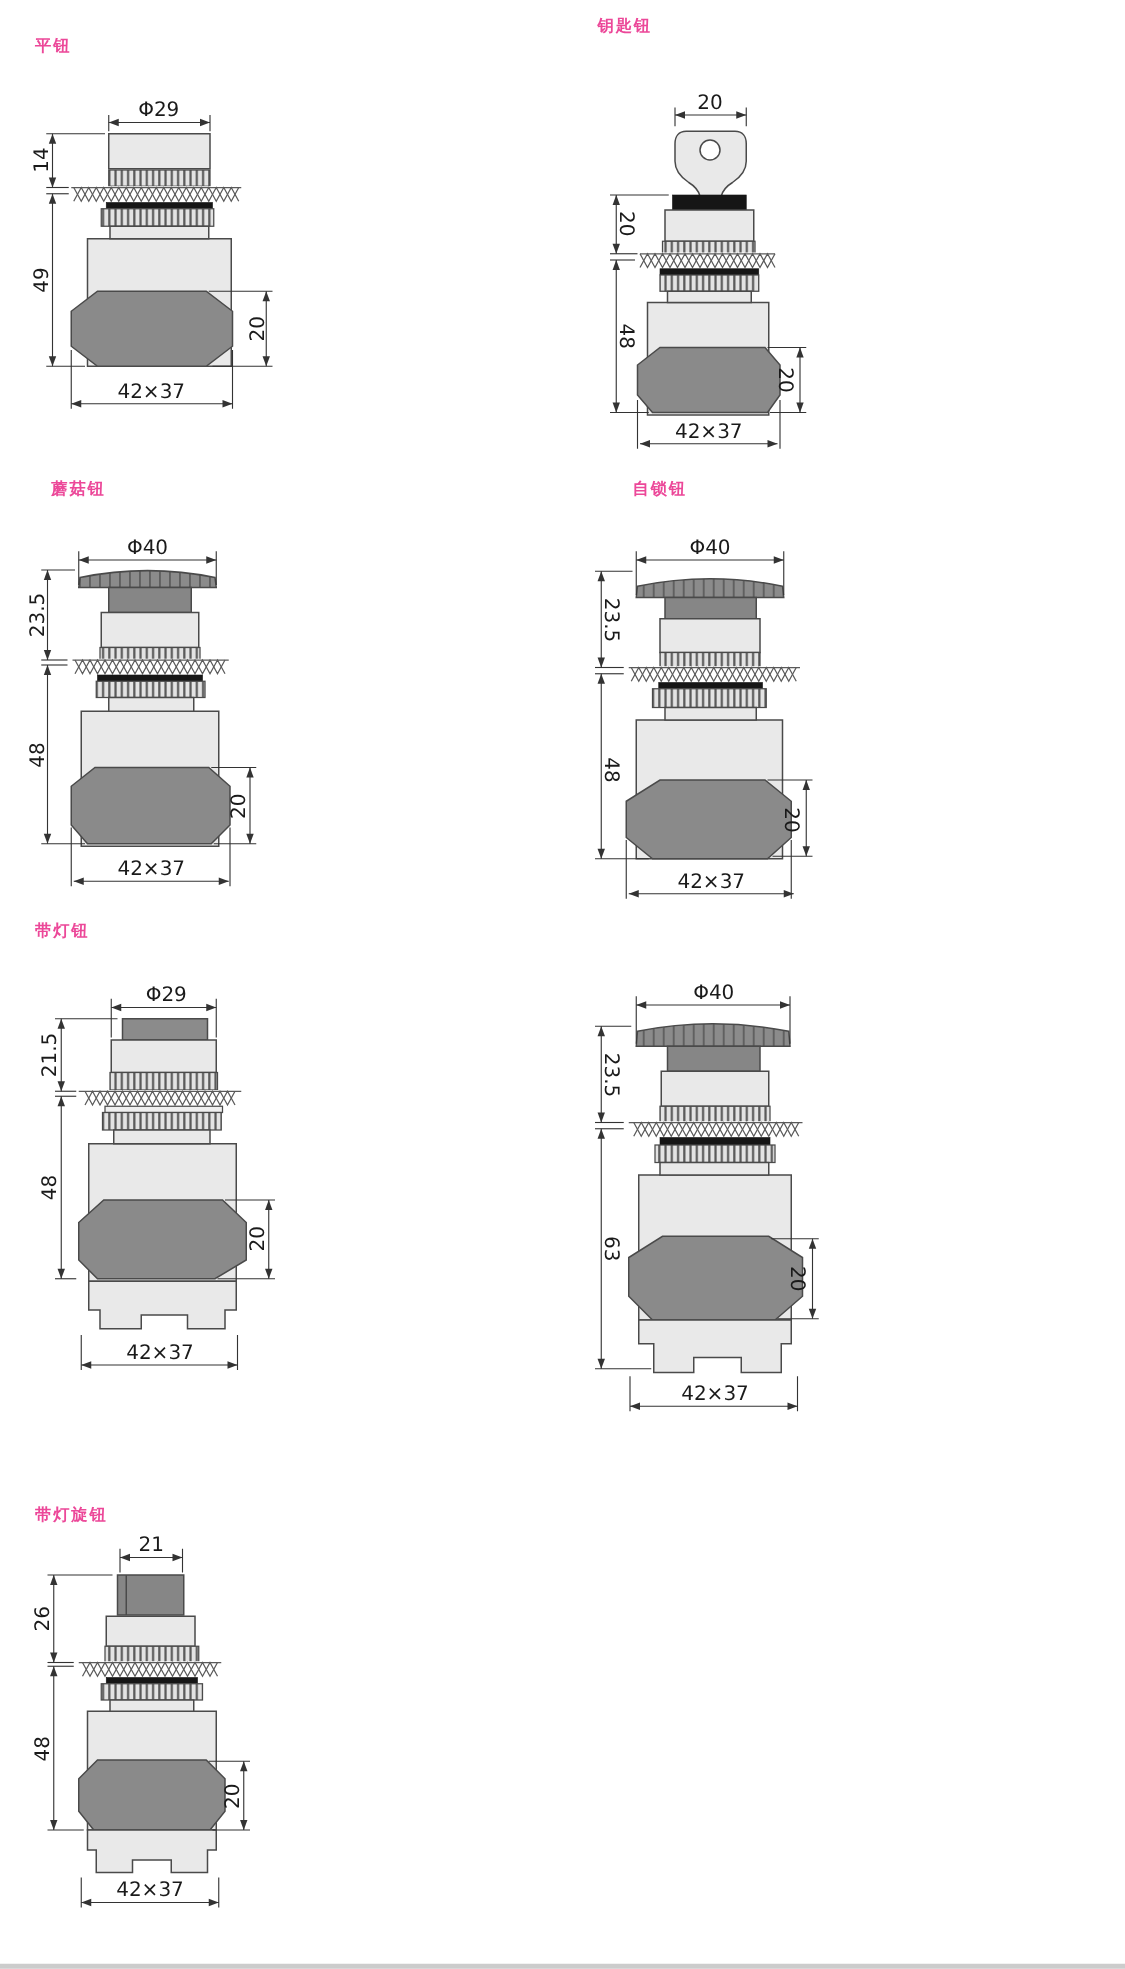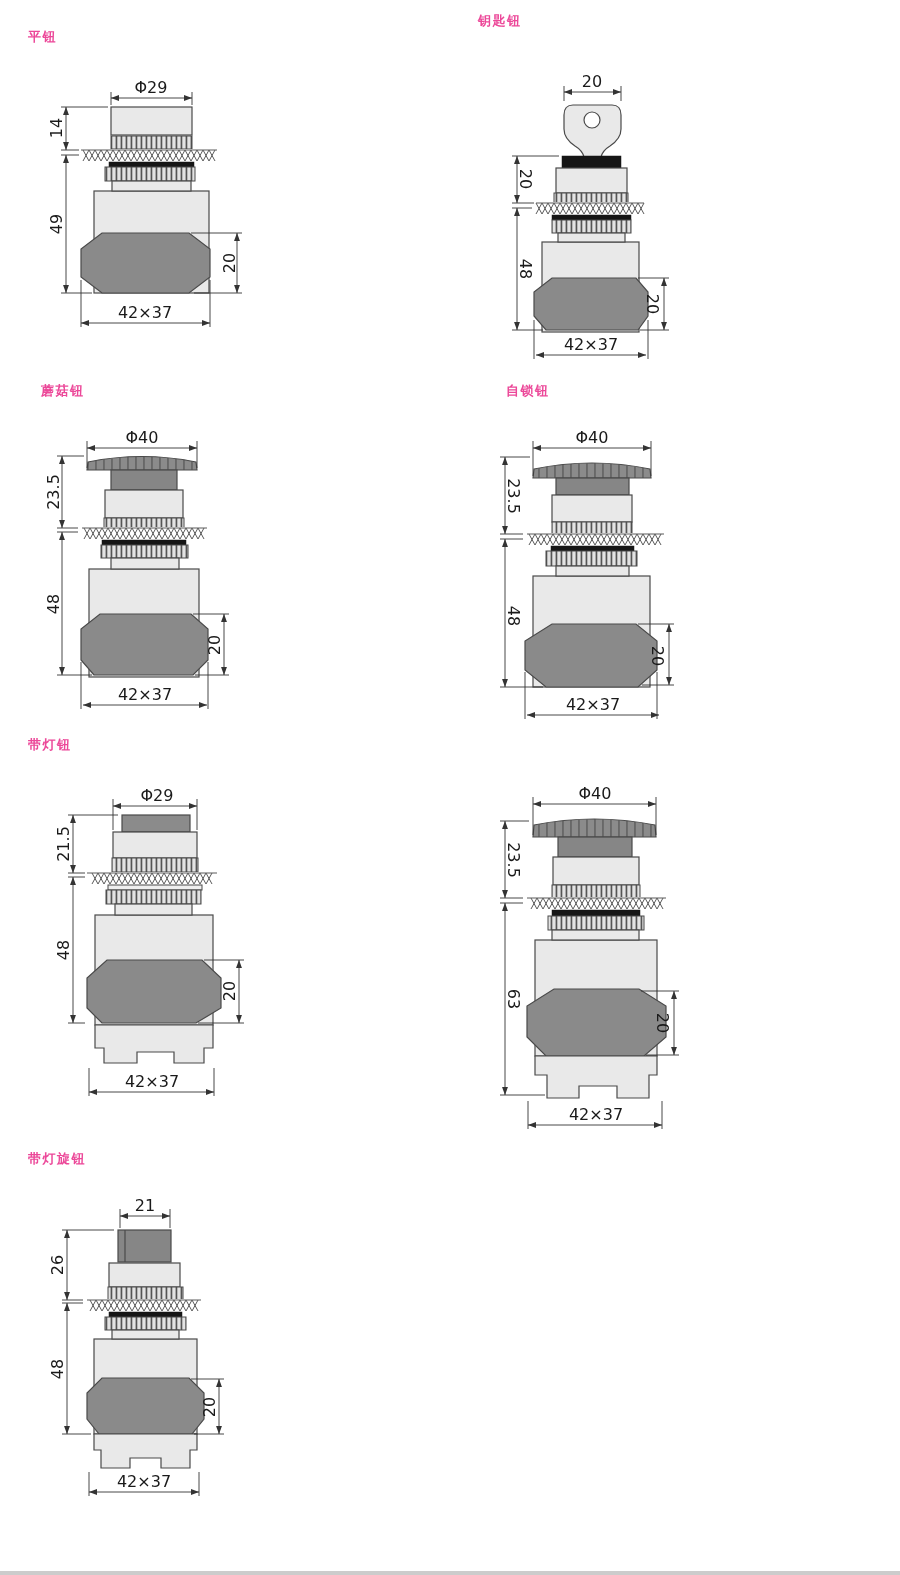--- a/index.html
+++ b/index.html
@@ -4,21 +4,21 @@
 <style>
   html,body { margin:0; padding:0; }
   body {
     width:900px; height:1575px; background:#ffffff; position:relative;
     font-family:"DejaVu Sans", sans-serif; overflow:hidden;
   }
   .fig-title {
     position:absolute; font-size:13px; font-weight:bold; color:#ec4899;
     letter-spacing:1.5px; font-family:"DejaVu Sans", sans-serif;
   }
-  .fig { position:absolute;margin-left:24px; }
+  .fig { position:absolute; }
   svg { display:block; overflow:visible; }
   .outline { fill:#e9e9e9; stroke:#4a4a4a; stroke-width:1.2; }
   .lightband { fill:#efefef; stroke:#4a4a4a; stroke-width:1; }
   .mid  { fill:#8b8b8b; stroke:#4a4a4a; stroke-width:1.2; }
   .neck { fill:#868686; stroke:#4a4a4a; stroke-width:1.2; }
   .blackp { fill:#161616; stroke:#161616; stroke-width:0.5; }
   .knurl { fill:url(#knurl); stroke:#4a4a4a; stroke-width:1; }
   .headrib { fill:url(#headrib); stroke:#4a4a4a; stroke-width:1.2; }
   .oct { fill:#8a8a8a; stroke:#4a4a4a; stroke-width:1.2; }
   .zigmask { fill:#ffffff; stroke:none; }
@@ -299,22 +299,22 @@
     <line x1="49" y1="350" x2="183" y2="350" class="dimline"></line>
   </g>
   <text class="dim" x="116" y="24">Φ40</text>
   <text class="dim" transform="translate(29,85) rotate(90)">23.5</text>
   <text class="dim" transform="translate(29,224) rotate(90)">63</text>
   <text class="dim" transform="translate(178,248) rotate(90)">20</text>
   <text class="dim" x="117" y="345">42×37</text>
 </svg>
 </div>
 
-<div class="fig-title" style="left:28px; top:1150px">带灯旋钮</div>
-<div class="fig" style="left:20px; top:1190px">
+<div class="fig-title" style="left:28px; top:1203px">带灯旋钮</div>
+<div class="fig" style="left:20px; top:1220px">
 <svg width="230" height="320" viewBox="0 0 230 320">
   <rect x="50" y="149" width="103" height="95" class="outline"></rect>
   <path d="M58,188 L145,188 L160,203 L160,229 L148,244 L55,244 L43,229 L43,203 Z" class="oct"></path>
   <path d="M50,244 L153,244 L153,260 L146,260 L146,278 L117,278 L117,268 L86,268 L86,278 L57,278 L57,260 L50,260 Z" class="outline"></path>
   <rect x="74" y="40" width="53" height="32" class="neck"></rect>
   <line x1="81" y1="40" x2="81" y2="72" stroke="#4a4a4a" stroke-width="1.2"></line>
   <rect x="65" y="73" width="71" height="24" class="outline"></rect>
   <rect x="64" y="97" width="75" height="13" class="knurl"></rect>
   <g>
     <rect x="41" y="109" width="118" height="14" class="zigmask"></rect>

